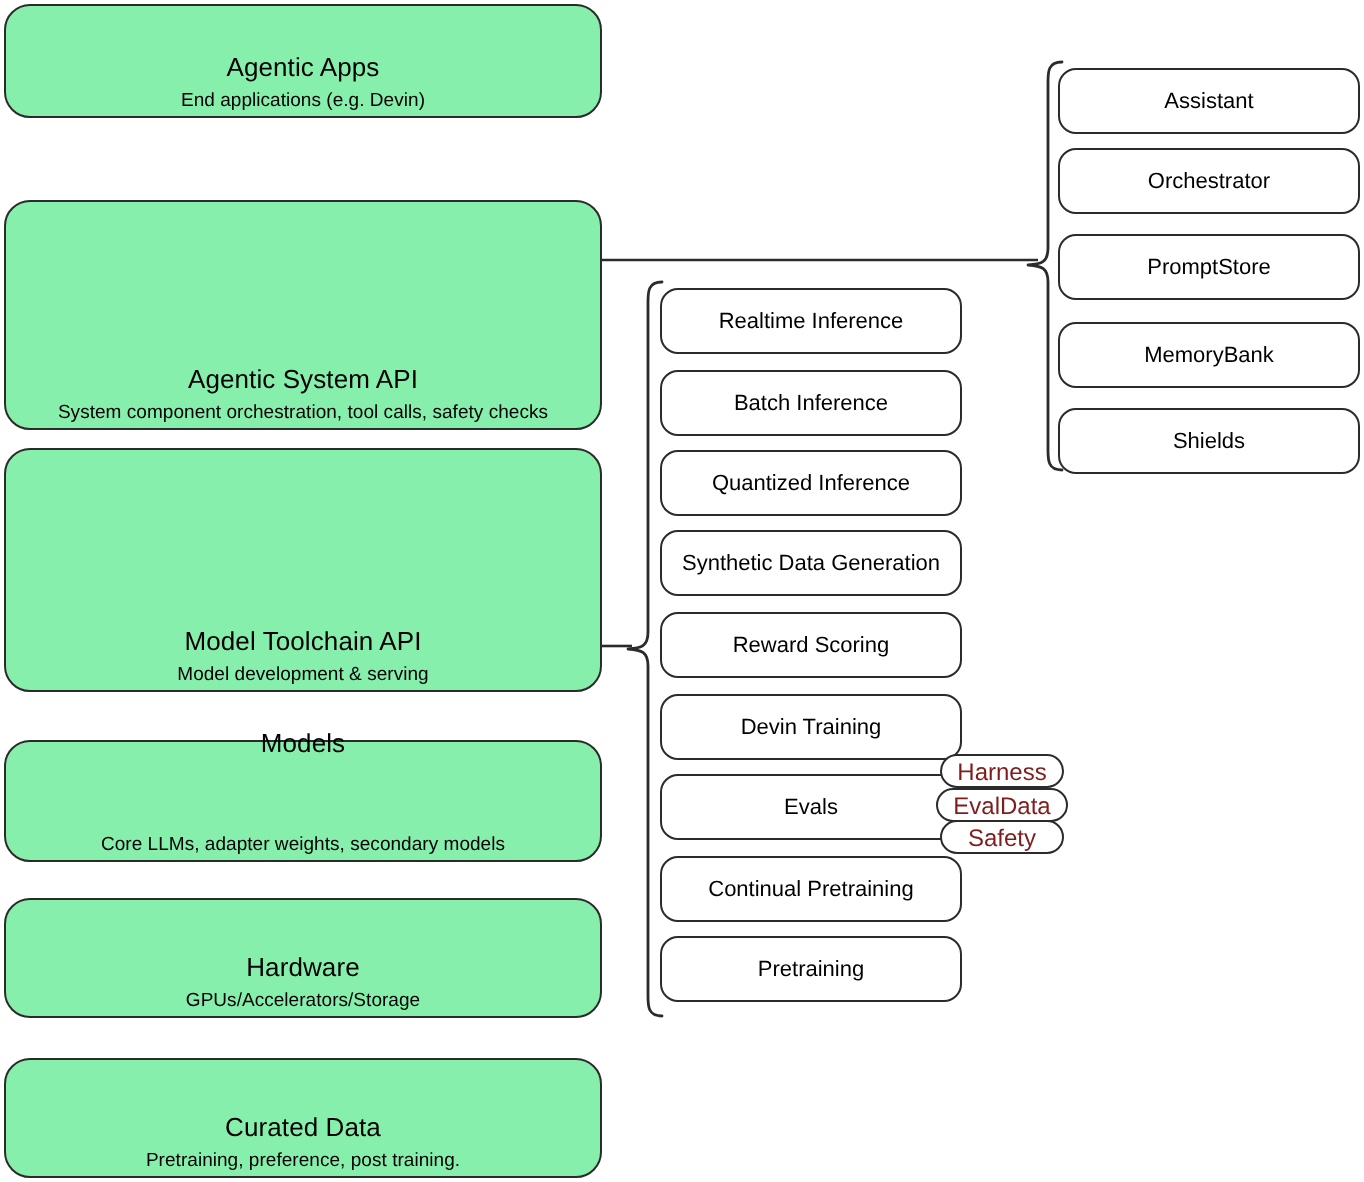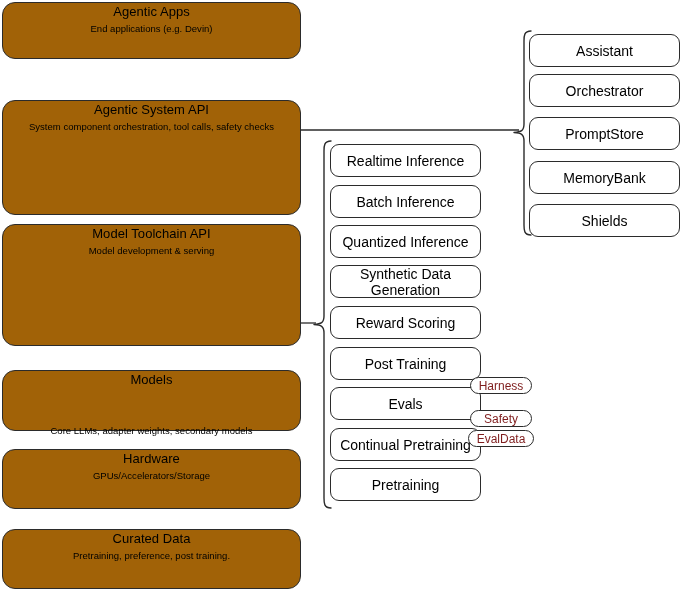--- a/index.html
+++ b/index.html
@@ -13,25 +13,25 @@
     height: 591px;
     background: #ffffff;
     font-family: "Liberation Sans", sans-serif;
     overflow: hidden;
   }
   .stack-box {
     position: absolute;
     box-sizing: border-box;
     border: 1.3px solid #2b2b2b;
     border-radius: 13px;
-    background: #a16207;
+    background: #86efac;
     display: flex;
     flex-direction: column;
     align-items: center;
-    justify-content: flex-start;
+    justify-content: flex-end;
     text-align: center;
   }
   .stack-title {
     font-size: 13px;
     color: #000000;
     line-height: 17px;
     letter-spacing: 0.05px;
   }
   .stack-sub {
     font-size: 9.5px;
@@ -42,21 +42,21 @@
   }
   .cap-box {
     position: absolute;
     box-sizing: border-box;
     border: 1.3px solid #2b2b2b;
     border-radius: 9px;
     background: #ffffff;
     display: flex;
     align-items: center;
     justify-content: center;
-    font-size: 14px;
+    font-size: 11px;
     color: #000000;
     text-align: center;
   }
   .pill {
     position: absolute;
     box-sizing: border-box;
     border: 1.3px solid #2b2b2b;
     border-radius: 999px;
     background: #ffffff;
     display: flex;
@@ -135,36 +135,36 @@
   <div class="cap-box" style="left:330px; top:225px; width:151px; height:33px;">
     <span>Quantized Inference</span>
   </div>
   <div class="cap-box" style="left:330px; top:265px; width:151px; height:33px;">
     <span>Synthetic Data Generation</span>
   </div>
   <div class="cap-box" style="left:330px; top:306px; width:151px; height:33px;">
     <span>Reward Scoring</span>
   </div>
   <div class="cap-box" style="left:330px; top:347px; width:151px; height:33px;">
-    <span>Post Training</span>
+    <span>Devin Training</span>
   </div>
   <div class="cap-box" style="left:330px; top:387px; width:151px; height:33px;">
     <span>Evals</span>
   </div>
   <div class="cap-box" style="left:330px; top:428px; width:151px; height:33px;">
     <span>Continual Pretraining</span>
   </div>
   <div class="cap-box" style="left:330px; top:468px; width:151px; height:33px;">
     <span>Pretraining</span>
   </div>
 
   <div class="pill" style="left:470px; top:377px; width:62px; height:17px;">
     <span>Harness</span>
   </div>
-  <div class="pill" style="left:468px; top:394px; width:66px; height:17px;margin-top:36px;">
+  <div class="pill" style="left:468px; top:394px; width:66px; height:17px;">
     <span>EvalData</span>
   </div>
   <div class="pill" style="left:470px; top:410px; width:62px; height:17px;">
     <span>Safety</span>
   </div>
 
   <div class="cap-box" style="left:529px; top:34px; width:151px; height:33px;">
     <span>Assistant</span>
   </div>
   <div class="cap-box" style="left:529px; top:74px; width:151px; height:33px;">

